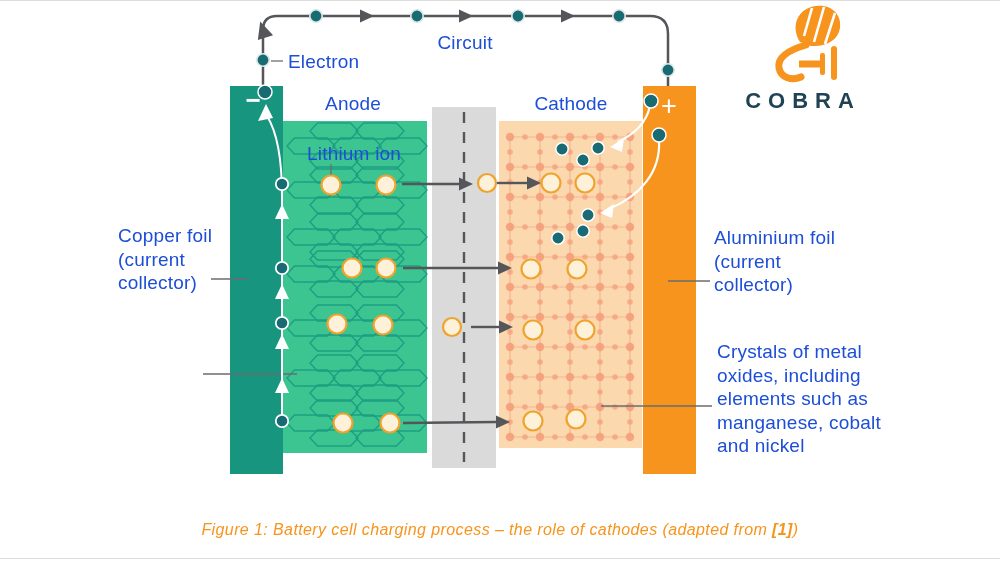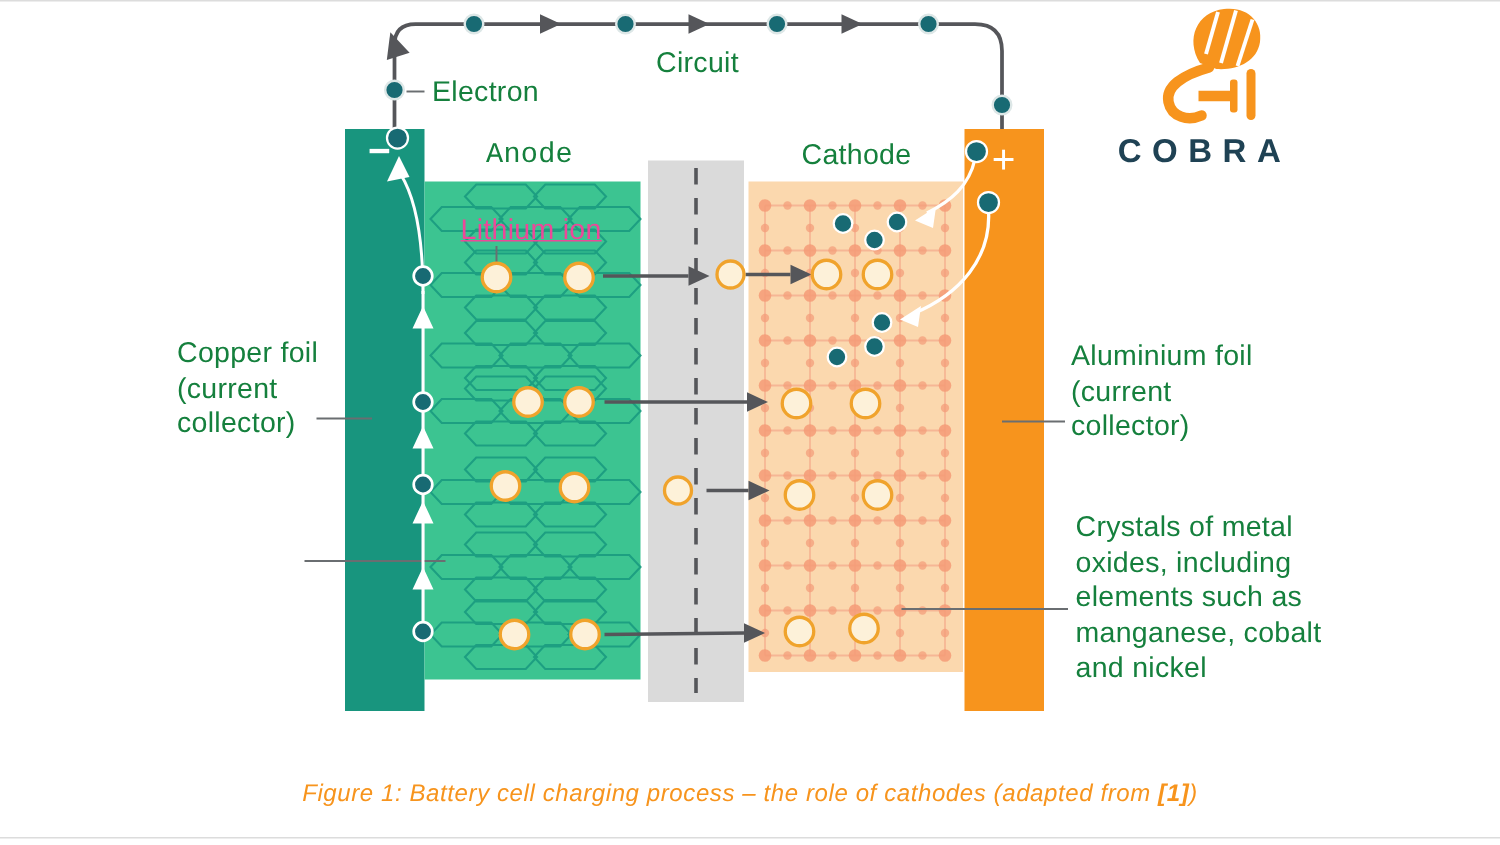--- a/index.html
+++ b/index.html
@@ -1,20 +1,20 @@
 <!DOCTYPE html>
 <html><head>
 <meta charset="utf-8">
 <style>
   html,body{margin:0;padding:0;background:#ffffff;}
   .stage{position:relative;width:1000px;height:563px;background:#ffffff;overflow:hidden;
          font-family:"Liberation Sans",sans-serif;}
   .hairline{position:absolute;left:0;width:1000px;height:1px;background:#dcdcdc;}
   .diagram-svg{position:absolute;left:0;top:0;}
-  .lbl{position:absolute;color:#15803d;font-size:19px;line-height:23.5px;
+  .lbl{position:absolute;color:#1d4ed8;font-size:19px;line-height:23.5px;
        white-space:pre-line;letter-spacing:0.2px;}
   .center{text-align:center;}
   .caption{position:absolute;top:521px;left:0;width:1000px;text-align:center;
            color:#F7941D;font-style:italic;font-size:16px;letter-spacing:0.4px;}
   .caption .ref{font-weight:bold;font-style:italic;}
   .logo-text{position:absolute;left:733px;top:88px;width:140px;text-align:center;
              color:#1F4254;font-size:22px;font-weight:bold;letter-spacing:7px;}
 </style>
 </head>
 <body>
@@ -328,23 +328,23 @@
       </g>
       <path d="M 806 45 C 788 50 777 58 779 68 C 781 78 792 81 801 77" fill="none" stroke="#F7941D" stroke-width="7" stroke-linecap="round"></path>
       <line x1="799" y1="64" x2="820" y2="64" stroke="#F7941D" stroke-width="7"></line>
       <rect x="820" y="53" width="5" height="22" rx="2" fill="#F7941D"></rect>
       <rect x="831" y="46" width="6" height="34" rx="3" fill="#F7941D"></rect>
     </g>
   </svg>
 
   <div class="lbl center" style="left:415px;top:31px;width:100px;">Circuit</div>
   <div class="lbl" style="left:288px;top:50px;">Electron</div>
-  <div class="lbl center" style="left:303px;top:92px;width:100px;font-family:Liberation Mono, monospace;">Anode</div>
+  <div class="lbl center" style="left:303px;top:92px;width:100px;">Anode</div>
   <div class="lbl center" style="left:521px;top:92px;width:100px;">Cathode</div>
-  <div class="lbl" style="left:307px;top:142px;color:#ec4899;text-decoration:underline;">Lithium ion</div>
+  <div class="lbl" style="left:307px;top:142px;color:#1d4ed8;">Lithium ion</div>
   <div class="lbl" style="left:118px;top:224px;">Copper foil
 (current
 collector)</div>
   <div class="lbl" style="left:714px;top:226px;">Aluminium foil
 (current
 collector)</div>
   <div class="lbl" style="left:717px;top:340px;">Crystals of metal
 oxides, including
 elements such as
 manganese, cobalt

